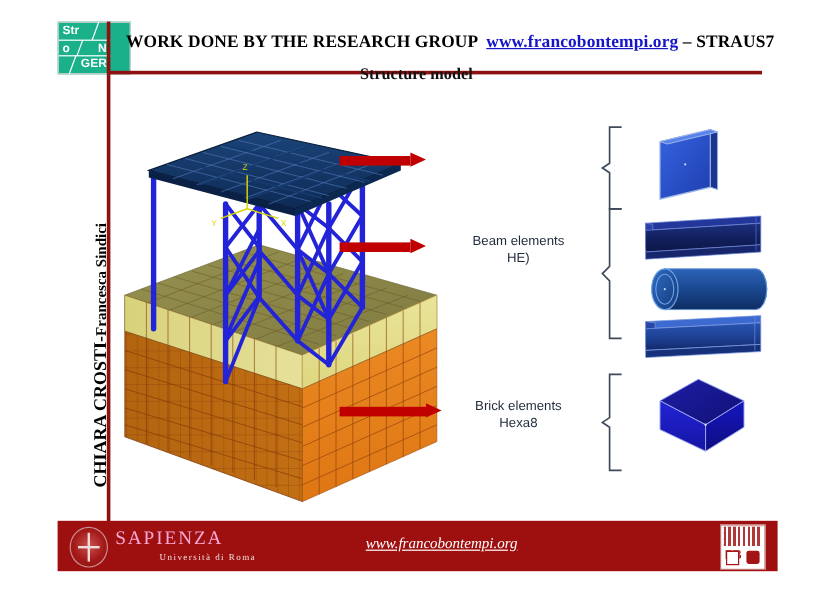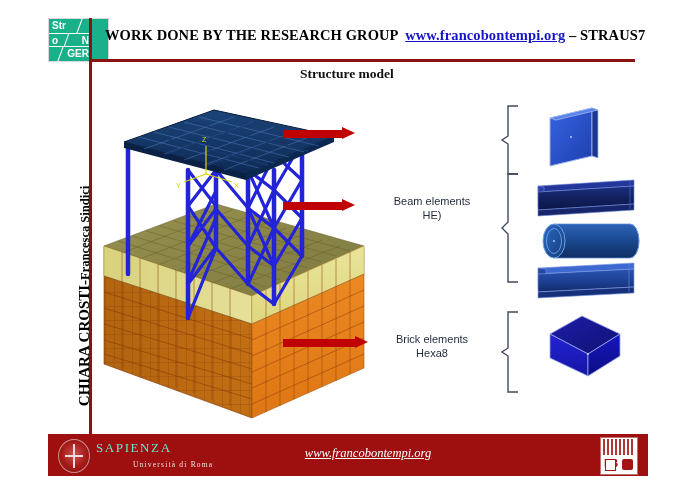--- a/index.html
+++ b/index.html
@@ -40,21 +40,21 @@
   .author{
     position:absolute;left:-63px;top:285px;width:300px;height:22px;
     transform:rotate(-90deg);
     font-family:"Liberation Serif",serif;font-size:15px;font-weight:700;color:#000;
     text-align:center;white-space:nowrap;
   }
   .author .small{font-size:12.5px;}
 
   
   .slide-title{
-    position:absolute;left:300px;top:66px;width:200px;height:20px;
+    position:absolute;left:300px;top:54px;width:200px;height:20px;
     font-family:"Liberation Serif",serif;font-size:13.5px;font-weight:700;color:#111;
     text-align:left;white-space:nowrap;
   }
 
   
   .ann{
     position:absolute;text-align:center;color:#1F2A3A;
     font-family:"Liberation Sans",sans-serif;font-size:11px;line-height:14px;
   }
   .ann-plate{left:372px;top:126px;width:122px;}
@@ -97,22 +97,22 @@
   }
   .sap-seal:before{
     content:"";position:absolute;left:50%;top:4px;width:1.5px;height:24px;
     margin-left:-0.75px;background:#f0dcdc;
   }
   .sap-seal:after{
     content:"";position:absolute;left:6px;top:50%;width:18px;height:1.5px;
     margin-top:-0.75px;background:#f0dcdc;
   }
   .sap-name{
-    position:absolute;left:48px;top:6px;color:#5eead4;
-    font-family:"Liberation Serif",serif;font-size:13px;font-weight:400;
+    position:absolute;left:48px;top:6px;color:#f9a8d4;
+    font-family:"Liberation Serif",serif;font-size:16px;font-weight:400;
     letter-spacing:1.6px;
   }
   .sap-sub{
     position:absolute;left:49px;top:26px;color:#f2dede;
     font-family:"Liberation Serif",serif;font-size:7.5px;letter-spacing:1.2px;margin-left:36px;
   }
   .footer-url{
     position:absolute;left:200px;top:12px;width:240px;text-align:center;
     color:#ffffff;font-family:"Liberation Serif",serif;font-style:italic;
     font-size:12.5px;text-decoration:underline;

